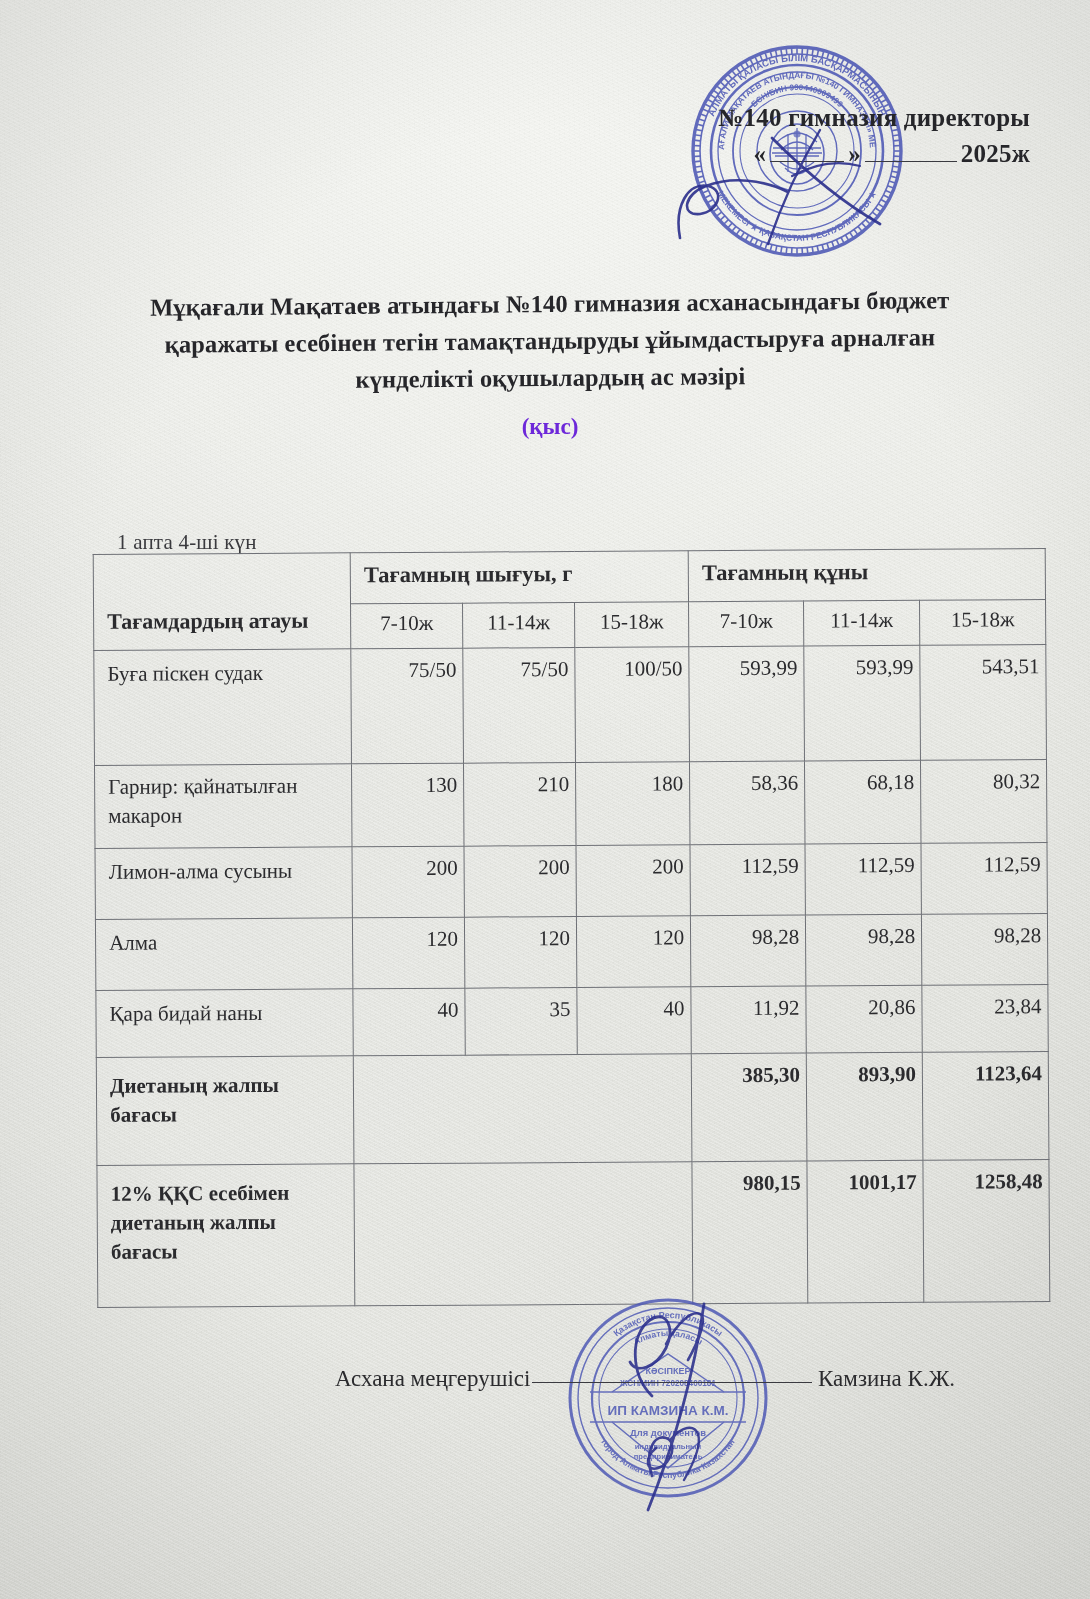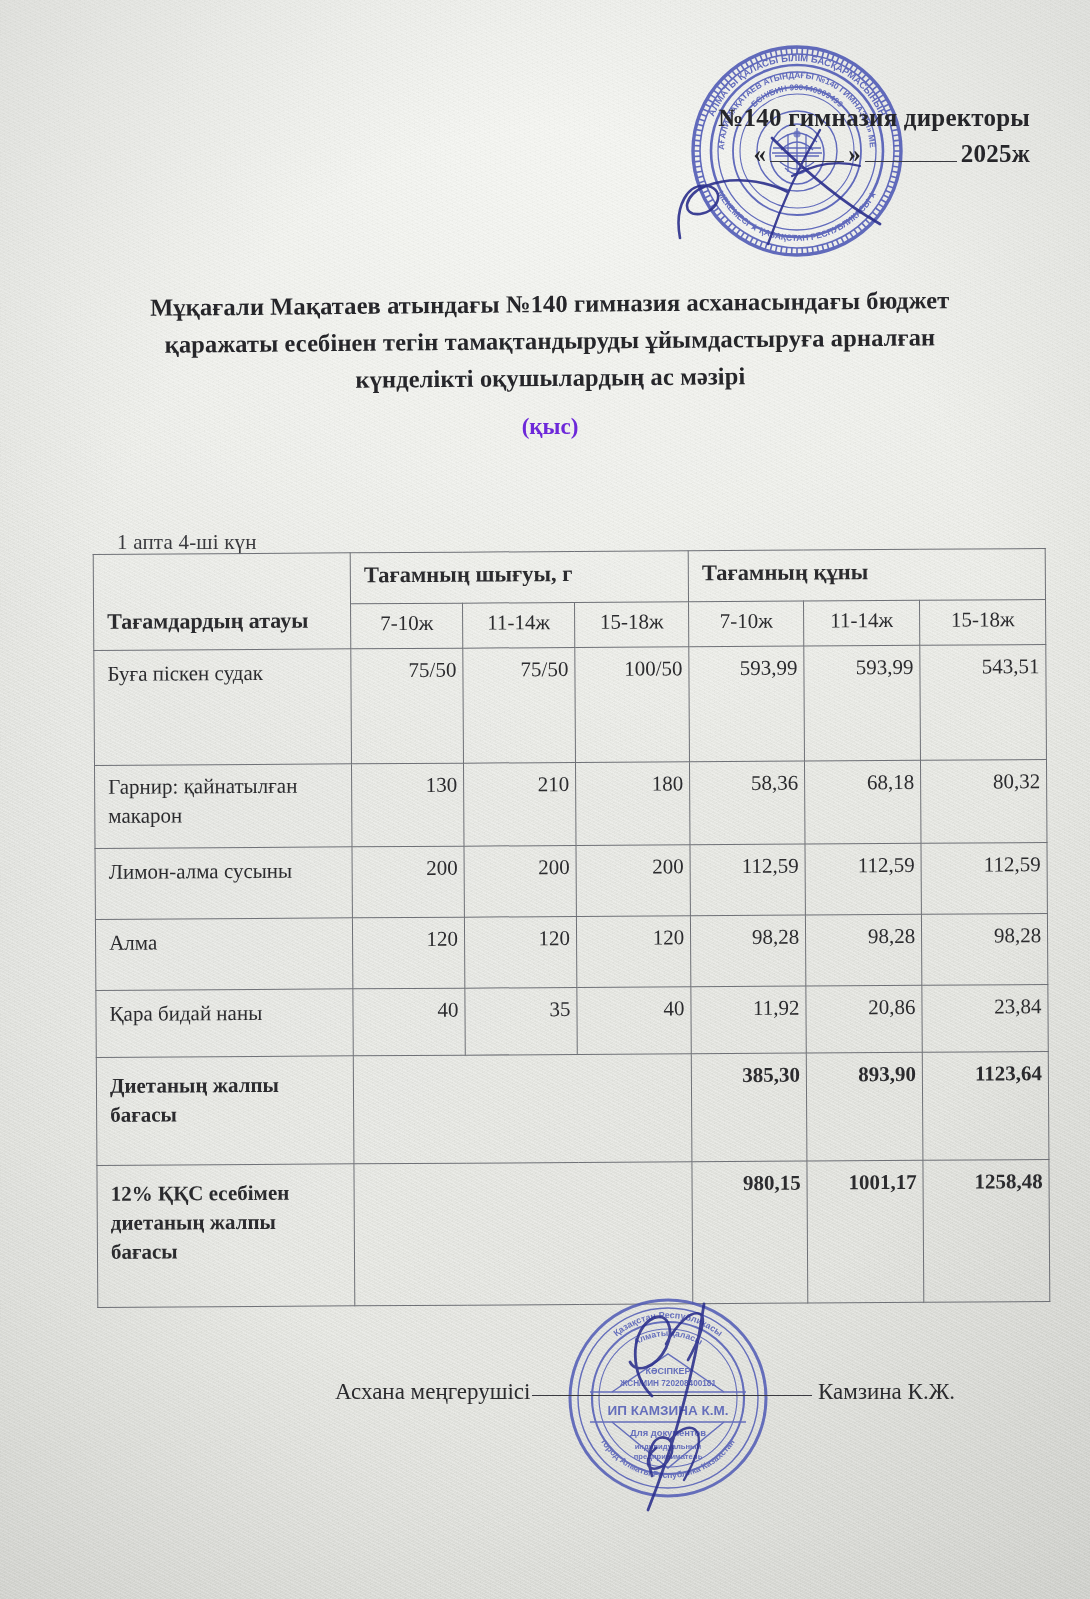--- a/index.html
+++ b/index.html
@@ -214,21 +214,21 @@
   }
   .sig-role { flex: 0 0 auto; }
   .sig-line {
     flex: 1 1 auto;
     border-bottom: 1.5px solid #3a3a40;
     margin: 0 6px 0 2px;
     height: 1px;
     position: relative;
     top: -3px;
   }
-  .sig-name { flex: 0 0 auto; margin-top: 13px; }
+  .sig-name { flex: 0 0 auto; }
 
   
   #stamp-bottom {
     position: absolute;
     left: 566px;
     top: 1296px;
     width: 205px;
     height: 205px;
     z-index: 5;
     opacity: .82;

